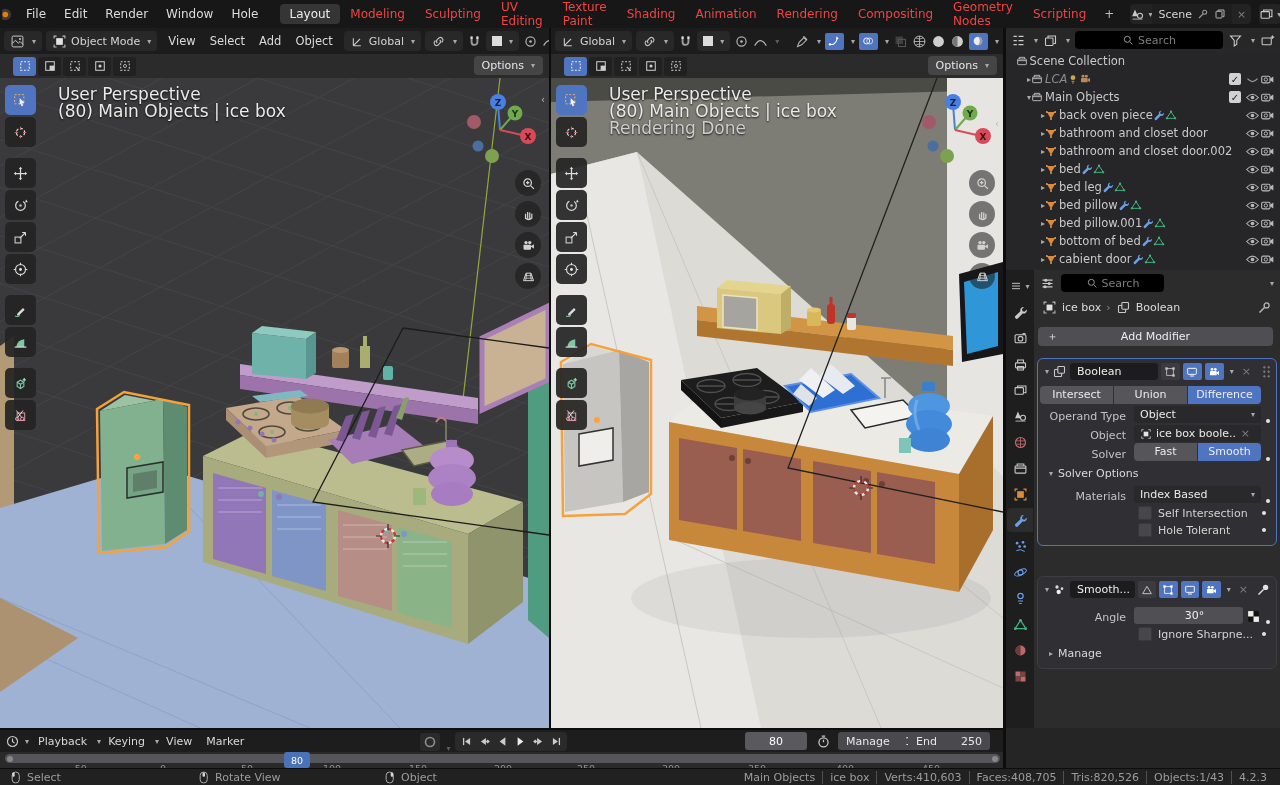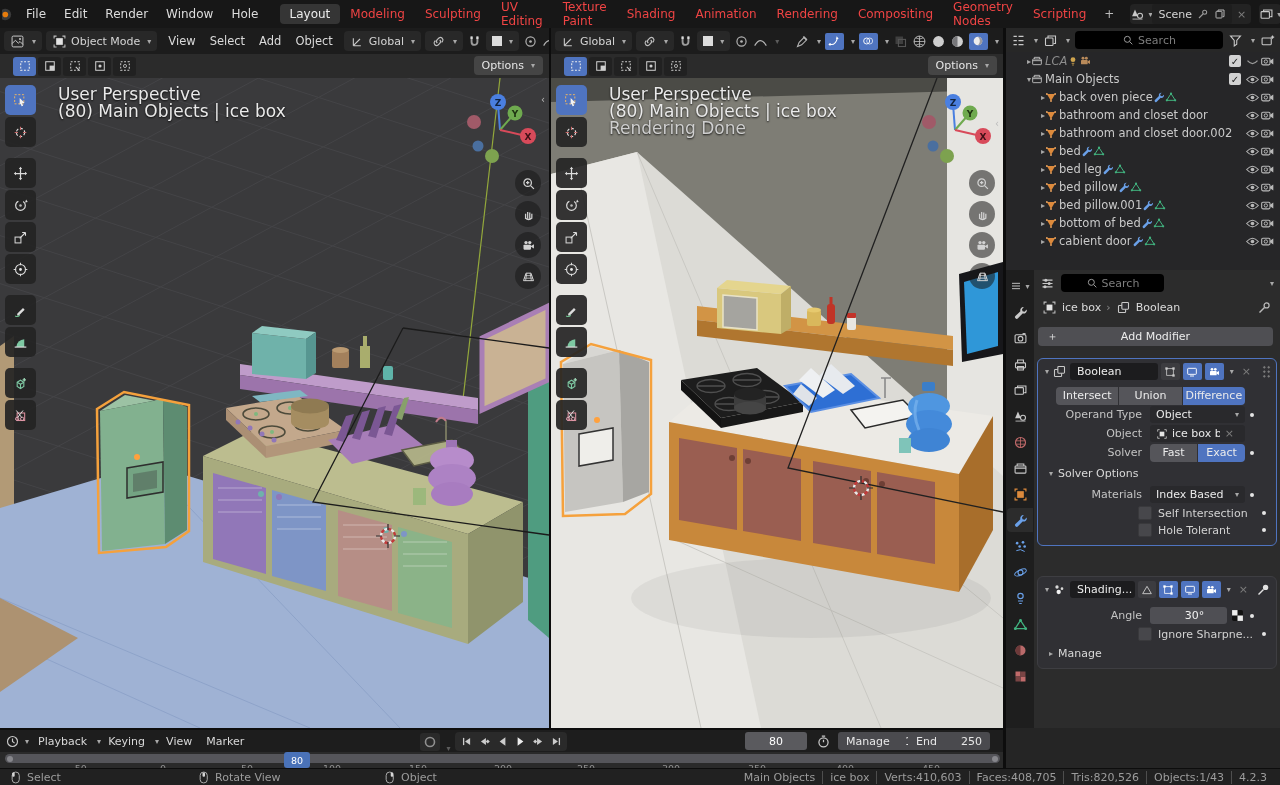--- a/index.html
+++ b/index.html
@@ -62,21 +62,21 @@
   .breadcrumb{display:flex;align-items:center;gap:5px;padding:4px 8px;color:#dcdcdc;}
   .addmod{margin:8px 7px 0 4px;height:19px;background:#4f4f53;border-radius:4px;position:relative;display:flex;align-items:center;justify-content:center;color:#ececec;}
   .addmod .plus{position:absolute;left:9px;color:#ddd;}
   .mblock{position:absolute;left:3px;width:238px;background:#303034;border-radius:6px;border:1px solid #3e3e42;}
   .mblock.activeblk{border-color:#4f74c0;}
   .mhead{display:flex;align-items:center;gap:3px;padding:4px 5px 3px 4px;}
   .namefield{background:#1c1c1e;border-radius:3px;padding:0 7px;height:17px;line-height:17px;width:74px;color:#ececec;white-space:nowrap;overflow:hidden;}
   .tgl{width:19px;height:17px;border-radius:2px;background:#3c3c40;display:flex;align-items:center;justify-content:center;}
   .tgl.on{background:#4f74c0;}
   .dragdots{width:9px;height:13px;margin-left:3px;background-image:radial-gradient(#808080 1px,transparent 1.1px);background-size:4.5px 4.5px;}
-  .prow{display:flex;align-items:center;height:17px;margin:2px 18px;}
+  .prow{display:flex;align-items:flex-end;height:17px;margin:2px 2px;}
   .plabel{width:86px;text-align:right;margin-right:8px;color:#c3c3c3;white-space:nowrap;flex:0 0 auto;}
   .pfield{flex:1;background:#29292c;border-radius:3px;height:17px;display:flex;align-items:center;padding:0 6px;color:#e9e9e9;min-width:0;}
   .pfield .fsp{flex:1;}
   .valfield{flex:1;background:#4f4f54;border-radius:3px;height:17px;display:flex;align-items:center;justify-content:center;color:#f0f0f0;padding-left:12px;}
   .dotcol{width:13px;display:flex;justify-content:center;flex:0 0 auto;}
   .adot{width:4px;height:4px;border-radius:50%;background:#e4e4e4;}
   .seg{display:flex;flex:1;gap:1px;}
   .seg>div{flex:1;text-align:center;background:#55555a;height:18px;line-height:18px;color:#ebebeb;}
   .seg>div:first-child{border-radius:4px 0 0 4px;}
   .seg>div:last-child{border-radius:0 4px 4px 0;}
@@ -976,20 +976,31 @@
         </span>
       <span class="chev">▾</span>
       <span class="ic">
           <svg viewBox="0 0 18 18">
             <rect x="2.5" y="6" width="11" height="8" rx="1" fill="none" stroke="#c9c9c9" stroke-width="1.3"></rect>
             <path d="M13 5h4M15 3v4" stroke="#c9c9c9" stroke-width="1.4"></path>
           </svg>
         </span>
     </div>
     <div id="olrows">
+        <div class="ol-row" style="padding-left: 4px;">
+          <span class="chev">&nbsp;</span>
+          <span class="ic ic12">
+            <svg viewBox="0 0 18 18">
+              <rect x="2.5" y="6" width="13" height="8.5" rx="1" fill="none" stroke="#c9c9c9" stroke-width="1.3"></rect>
+              <path d="M5 6V3.5h8V6M2.5 8.5h13" fill="none" stroke="#c9c9c9" stroke-width="1.3"></path>
+            </svg>
+          </span>
+          <span class="lbl">Scene Collection</span>
+          <span class="ol-sp"></span>
+        </div>
         <div class="ol-row" style="padding-left: 18px;">
           <span class="chev">▸</span>
           <span class="ic ic12">
             <svg viewBox="0 0 18 18">
               <rect x="2.5" y="6" width="13" height="8.5" rx="1" fill="none" stroke="#c9c9c9" stroke-width="1.3"></rect>
               <path d="M5 6V3.5h8V6M2.5 8.5h13" fill="none" stroke="#c9c9c9" stroke-width="1.3"></path>
             </svg>
           </span>
           <span class="lbl grey">LCA</span>
           <span class="ic ic12">
@@ -1636,21 +1647,21 @@
             <span class="nowrap" style="margin-left:4px">ice box boole...</span>
             <span class="fsp"></span>
               <span class="xbtn">×</span>
           </span>
           <span class="dotcol"></span>
         </div>
         <div class="prow">
           <span class="plabel">Solver</span>
           <span class="seg" id="solverseg" style="flex:1">
               <div>Fast</div>
-              <div class="on">Exact</div>
+              <div class="on">Smooth</div>
             </span>
           <span class="dotcol">
               <span class="adot"></span>
             </span>
         </div>
         <div class="subhead">
           <span class="chev">▾</span>
           <span>Solver Options</span>
         </div>
         <div class="prow">
@@ -1685,21 +1696,21 @@
       <div class="mblock" style="top:306px;">
         <div class="mhead">
           <span class="chev">▾</span>
           <span class="ic">
               <svg viewBox="0 0 18 18">
                 <circle cx="6" cy="6" r="2" fill="#d9d9d9"></circle>
                 <circle cx="12" cy="8" r="1.6" fill="#d9d9d9"></circle>
                 <circle cx="8" cy="12" r="2.6" fill="#f2f2f2"></circle>
               </svg>
             </span>
-          <span class="namefield" style="width:52px">Shading...</span>
+          <span class="namefield" style="width:52px">Smooth...</span>
           <span class="tgl">
               <span class="ic ic12">
                 <svg viewBox="0 0 18 18">
                   <path d="M9 3.5L15.5 14.5H2.5z" fill="none" stroke="#c9c9c9" stroke-width="1.4"></path>
                 </svg>
               </span>
             </span>
           <span class="tgl on">
               <span class="ic ic12">
                 <svg viewBox="0 0 18 18">

